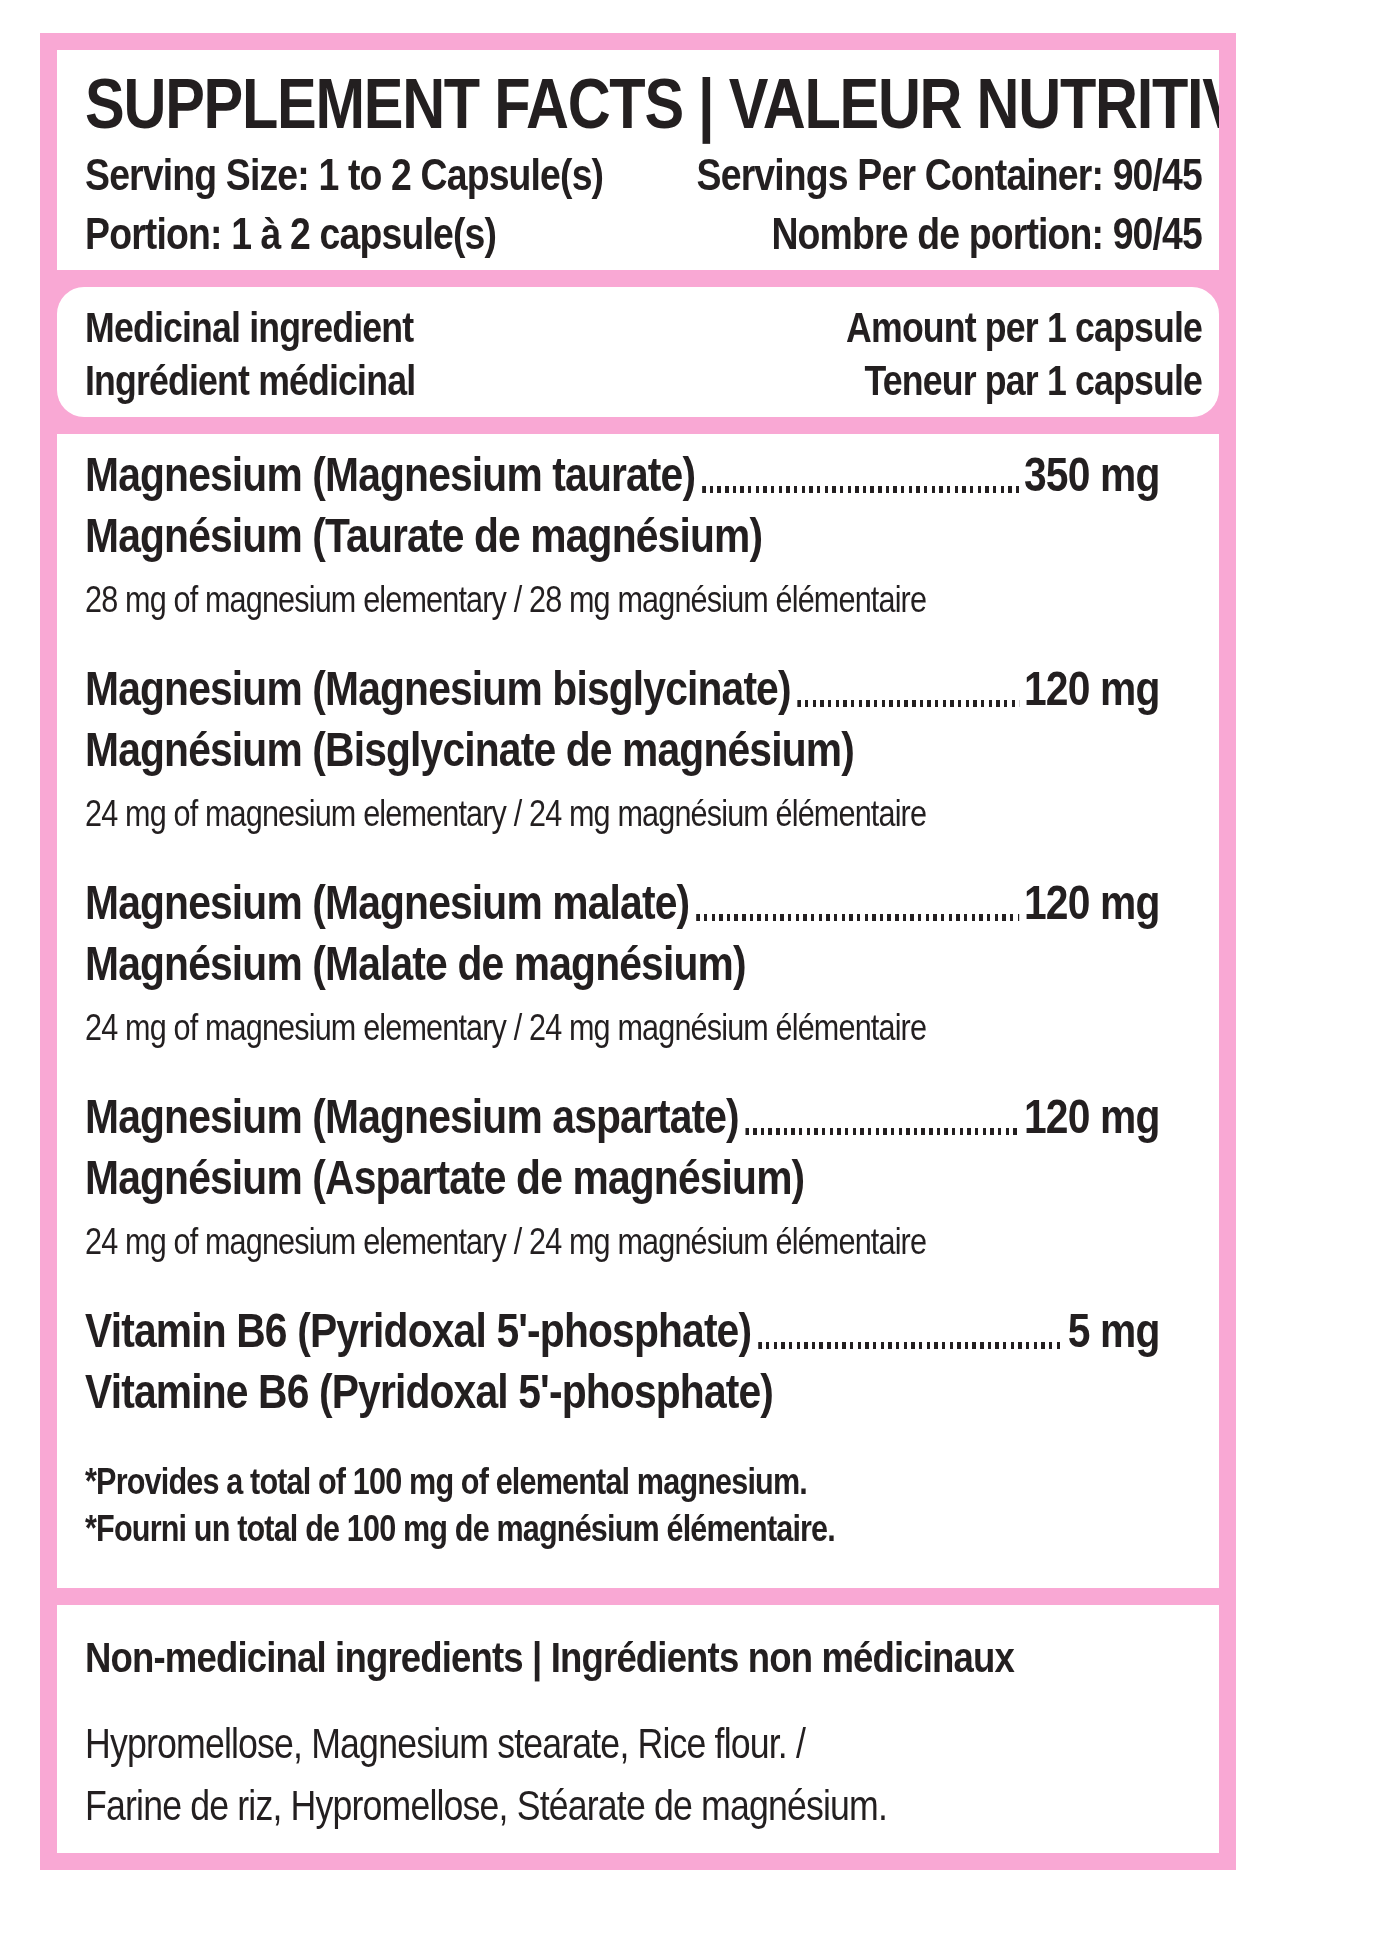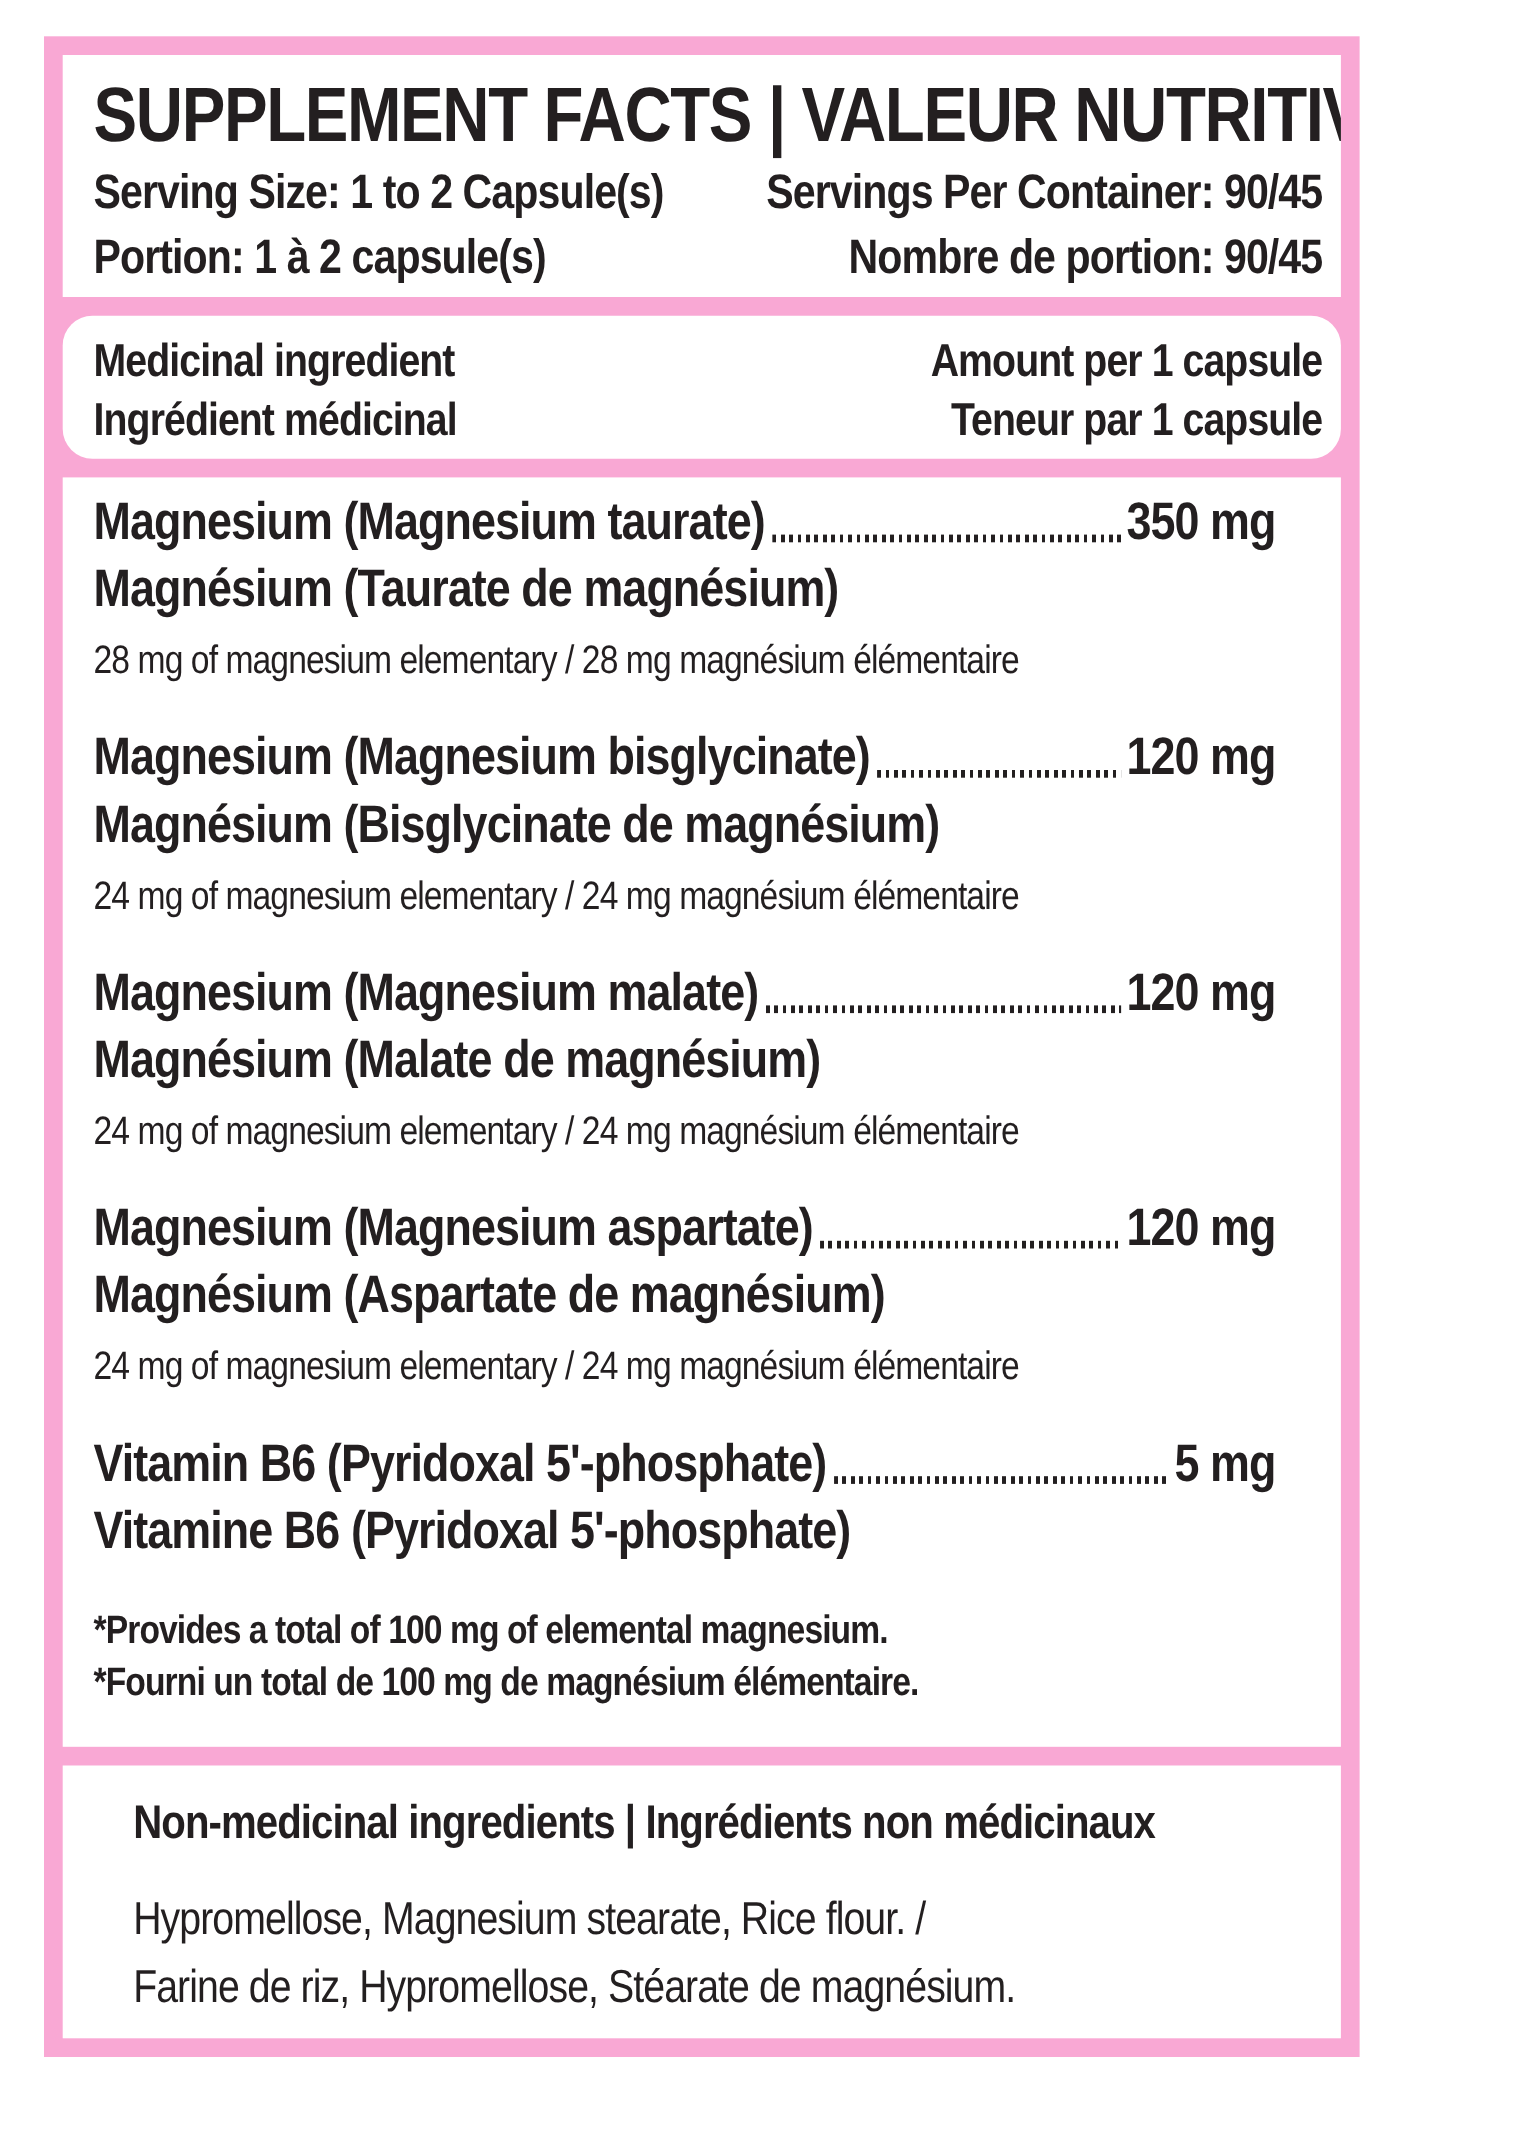--- a/index.html
+++ b/index.html
@@ -35,21 +35,21 @@
     transform: scaleX(0.85);
     transform-origin: 0 0;
     box-sizing: border-box;
     padding-left: 33px;
     padding-right: 20px;
     letter-spacing: -1px;
   }
   .sec1 { height: 220px; }
   .sec2 { height: 130px; border-radius: 27px; }
   .sec3 { flex: 1 1 auto; }
-  .sec4 { height: 248px; padding-left: 36px; }
+  .sec4 { height: 248px; }
 
   .title {
     margin-top: 16px;
     font-size: 70px;
     line-height: 76px;
     font-weight: 700;
     white-space: nowrap;
     letter-spacing: -1.5px;
   }
   .srow {

